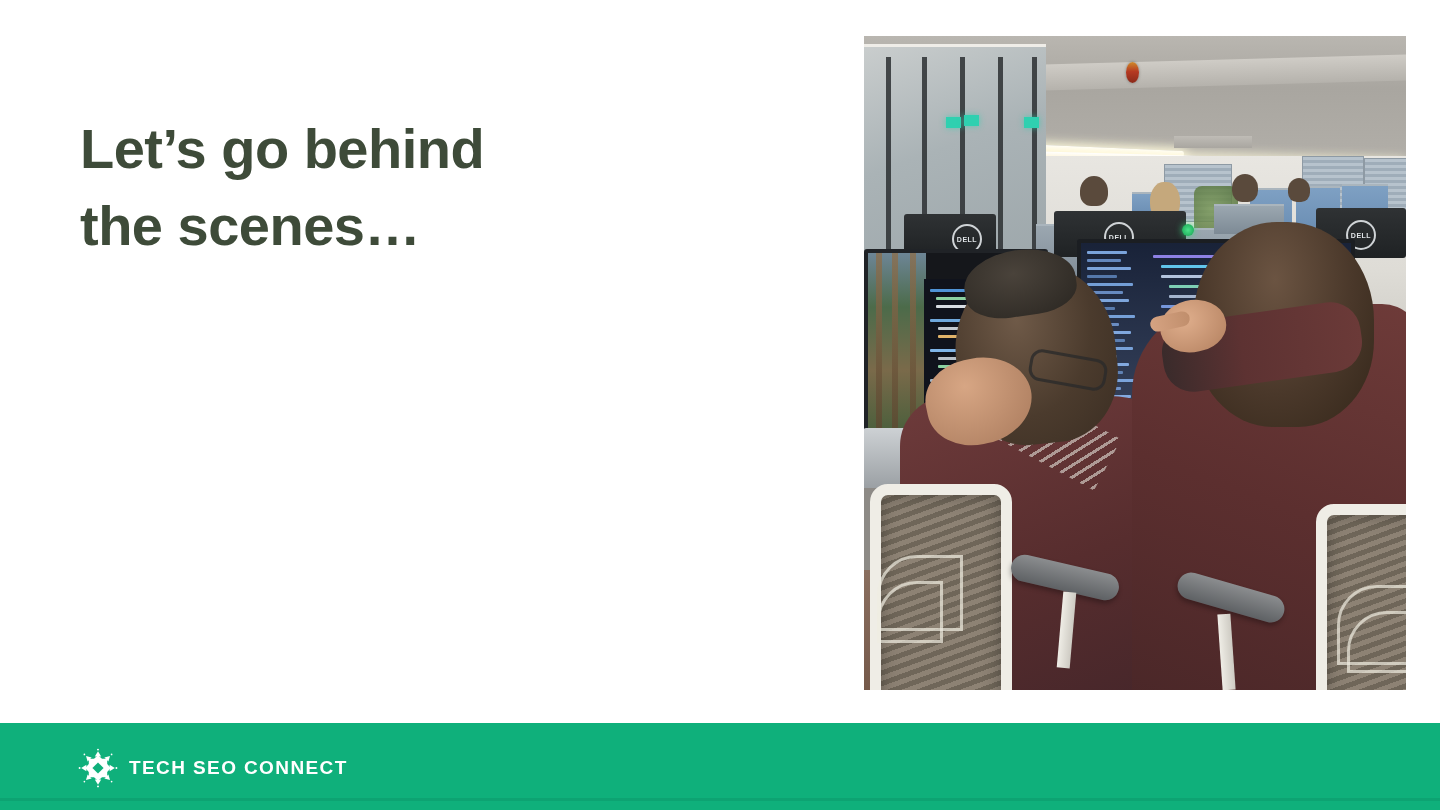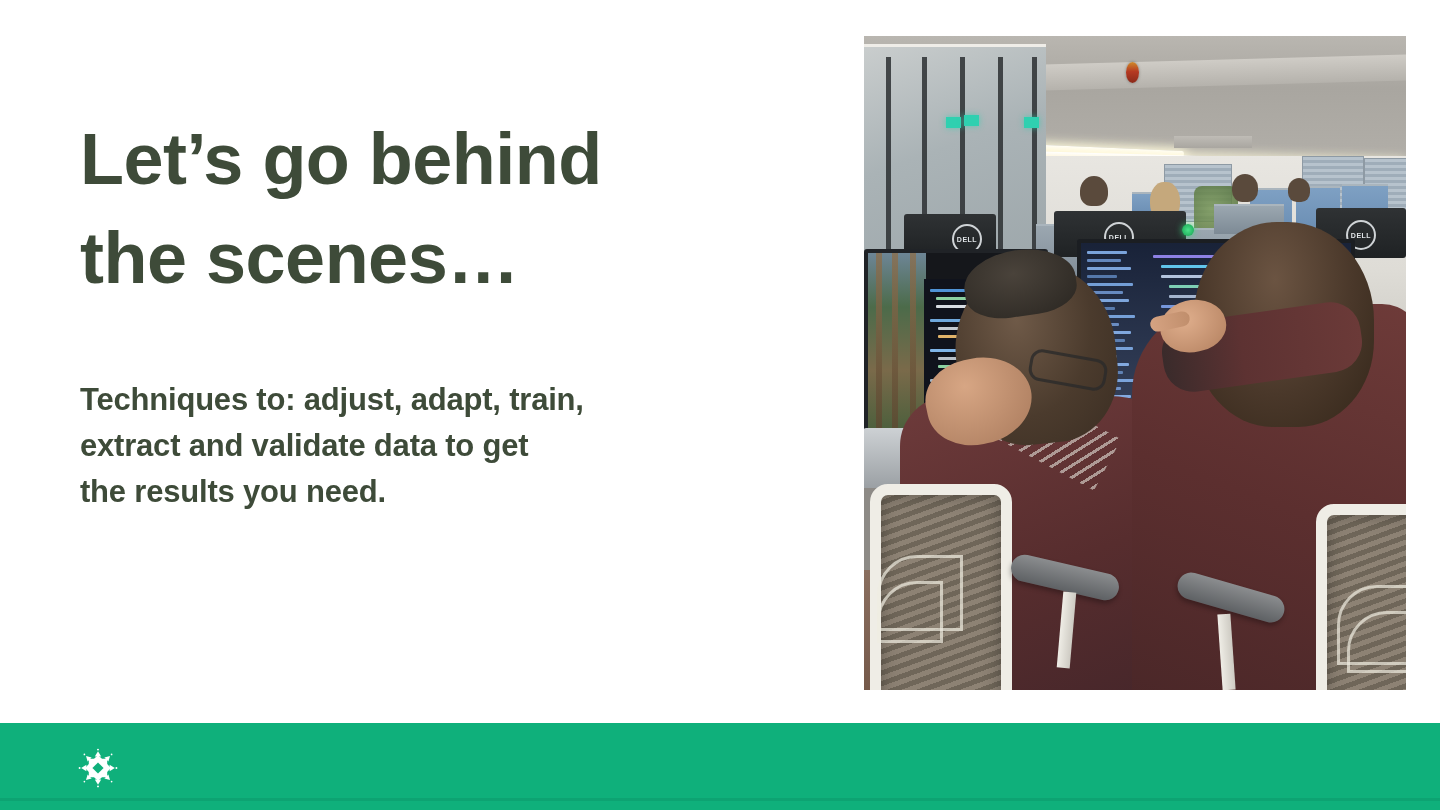--- a/index.html
+++ b/index.html
@@ -22,21 +22,21 @@
   }
 
   
   .text-col {
     position: absolute;
     left: 80px;
     top: 110px;
     width: 620px;
   }
   .slide-title {
-    font-size: 72px;
+    font-size: 56px;
     line-height: 1.38;
     font-weight: 700;
     color: #3e4b39;
     letter-spacing: -0.5px;
     margin: 0;
     white-space: pre-line;
   }
   .slide-subtitle {
     margin: 0;
     position: absolute;
@@ -322,23 +322,20 @@
   }
 </style>
 </head>
 <body>
 
 <div class="slide">
 
   <div class="text-col">
     <h1 class="slide-title">Let’s go behind
 the scenes…</h1>
-    <p class="slide-subtitle">Techniques to: adjust, adapt, train,
-extract and validate data to get
-the results you need.</p>
   </div>
 
   <div class="photo">
     <div class="photo-inner">
 
       <div class="floor"></div>
 
       <div class="ceiling">
         <div class="ceiling-panel"></div>
         <div class="red-dot"></div>
@@ -518,16 +515,17 @@
         <circle cx="50" cy="4" r="2.4"></circle>
         <circle cx="50" cy="96" r="2.4"></circle>
         <circle cx="4" cy="50" r="2.4"></circle>
         <circle cx="96" cy="50" r="2.4"></circle>
         <circle cx="16" cy="16" r="2.1"></circle>
         <circle cx="84" cy="16" r="2.1"></circle>
         <circle cx="16" cy="84" r="2.1"></circle>
         <circle cx="84" cy="84" r="2.1"></circle>
       </g>
     </svg>
+    <span class="logo-text">TECH SEO CONNECT</span>
   </div>
 
 
 </div>
 
 </body></html>

